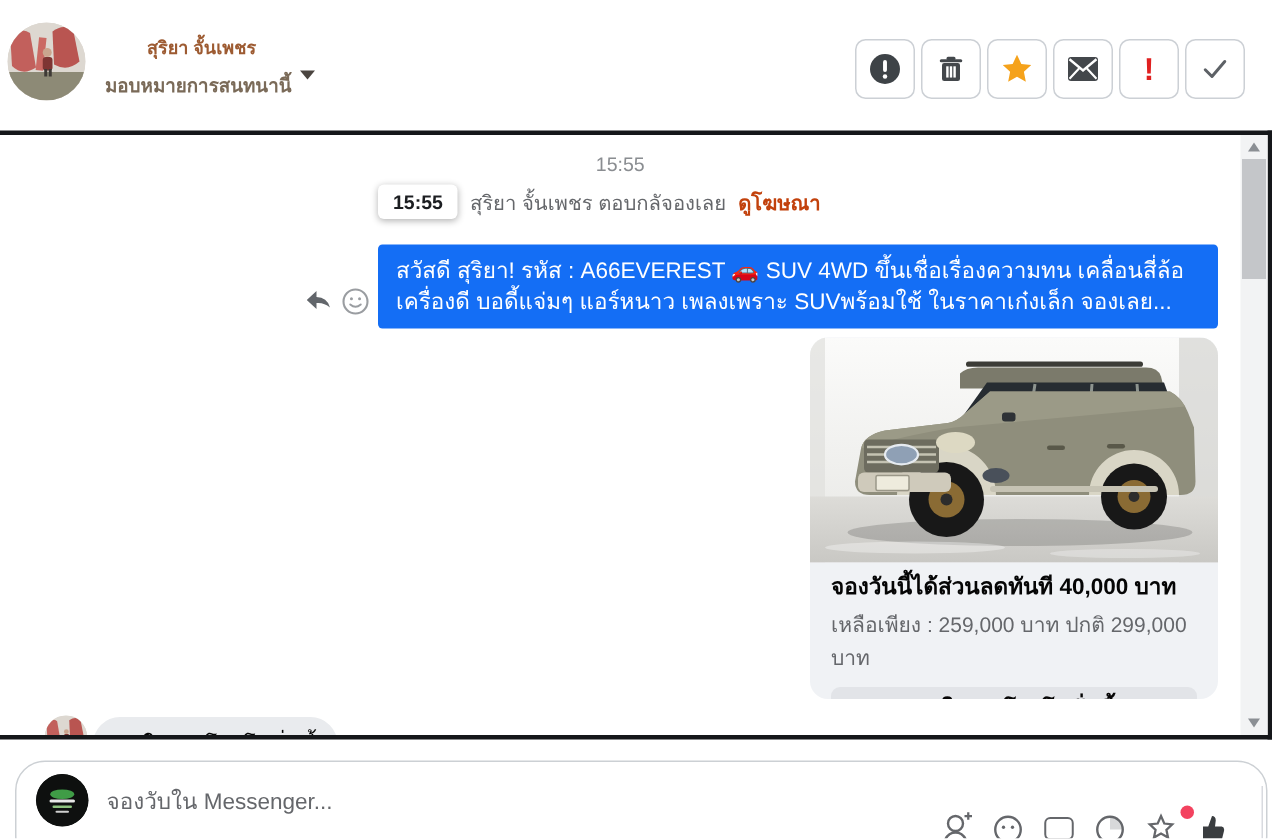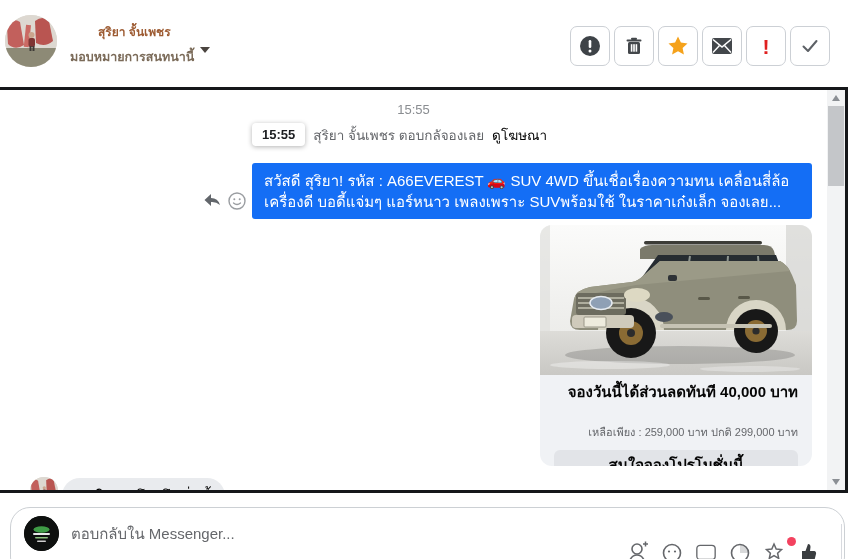--- a/index.html
+++ b/index.html
@@ -27,33 +27,33 @@
   .sarrow{position:absolute;left:0;width:18px;height:16px;display:flex;align-items:center;justify-content:center;cursor:pointer;}
   .tri-up{width:0;height:0;border-left:4px solid transparent;border-right:4px solid transparent;border-bottom:6px solid #8b8f94;}
   .tri-dn{width:0;height:0;border-left:4px solid transparent;border-right:4px solid transparent;border-top:6px solid #8b8f94;}
   .sthumb{position:absolute;left:1px;top:16px;width:16px;height:80px;background:#c4c6c9;cursor:pointer;}
 
   .time-hdr{position:absolute;top:12px;left:0;width:827px;text-align:center;font-size:13px;color:#8a8d91;}
 
   .event-row{position:absolute;left:252px;top:33px;display:flex;align-items:center;gap:8px;white-space:nowrap;}
   .time-tip{background:#fff;border-radius:4px;box-shadow:0 1px 5px rgba(0,0,0,.3);padding:4px 10px;font-size:13px;font-weight:bold;color:#1c1e21;}
   .event-txt{font-size:13.5px;color:#65676b;}
-  .event-link{font-size:13.5px;font-weight:normal;color:#000000;cursor:pointer;}
+  .event-link{font-size:13.5px;font-weight:bold;color:#c2410c;cursor:pointer;}
 
   .hover-icons{position:absolute;left:204px;top:102px;display:flex;gap:7px;align-items:center;}
 
   .bubble-out{position:absolute;left:252px;top:73px;width:560px;background:#146ef5;color:#fff;
     border-radius:3px;padding:7px 12px;font-size:15px;line-height:21px;}
 
   
   .card{position:absolute;left:540px;top:135px;width:272px;height:241px;border-radius:12px;overflow:hidden;background:#f0f2f5;}
   .card-img{width:272px;height:150px;display:block;}
-  .card-body{padding:7px 14px 0 14px;text-align:right;}
+  .card-body{padding:7px 14px 0 14px;}
   .card-title{font-size:15px;font-weight:bold;color:#050505;line-height:20px;}
-  .card-sub{font-size:11px;color:#65676b;margin-top:21px;}
+  .card-sub{font-size:14px;color:#65676b;margin-top:3px;}
   .card-btn{margin-top:9px;height:30px;border-radius:6px;background:#e2e4e8;display:flex;align-items:center;justify-content:center;
     font-size:15px;font-weight:bold;color:#050505;cursor:pointer;}
 
   
   .avatar-sm{position:absolute;left:30px;top:387px;width:28px;height:28px;border-radius:50%;overflow:hidden;background:#ded9d2;}
   .bubble-in{position:absolute;left:62px;top:388px;background:#e9ebee;border-radius:18px;padding:7px 14px;font-size:15px;color:#050505;white-space:nowrap;}
 
   
   .composer{position:absolute;left:10px;top:507px;width:835px;height:70px;border:1px solid #ccd0d4;border-radius:20px;background:#fff;cursor:text;}
   .page-logo{position:absolute;left:13px;top:8px;width:35px;height:35px;border-radius:50%;overflow:hidden;background:#0d0f0e;}
@@ -244,21 +244,21 @@
   <div class="composer">
     <div class="page-logo">
       <svg width="35" height="35" viewBox="0 0 35 35">
         <circle cx="17.5" cy="17.5" r="17.5" fill="#0e100f"></circle>
         <ellipse cx="17.5" cy="13.5" rx="8" ry="3.2" fill="#3f9c46"></ellipse>
         <rect x="9" y="17" width="17" height="2" rx="1" fill="#e8e8e8"></rect>
         <rect x="11" y="21" width="13" height="1.6" rx="0.8" fill="#8ec27f"></rect>
         <rect x="13" y="24.5" width="9" height="1.4" rx="0.7" fill="#cfcfcf"></rect>
       </svg>
     </div>
-    <div class="ph">ตอบกลับใน Messenger...</div>
+    <div class="ph">จองวับใน Messenger...</div>
   </div>
 
   <div class="comp-icons">
     <svg class="cicon" viewBox="0 0 20 22">
       <circle cx="9" cy="8" r="5" fill="none" stroke="#65676b" stroke-width="1.6"></circle>
       <path d="M1 22 Q3 14 9 14 Q15 14 17 22" fill="none" stroke="#65676b" stroke-width="1.6"></path>
       <path d="M15 3 h5 M17.5 0.5 v5" stroke="#65676b" stroke-width="1.5"></path>
     </svg>
     <svg class="cicon" viewBox="0 0 20 22">
       <circle cx="10" cy="12" r="8.5" fill="none" stroke="#65676b" stroke-width="1.6"></circle>

